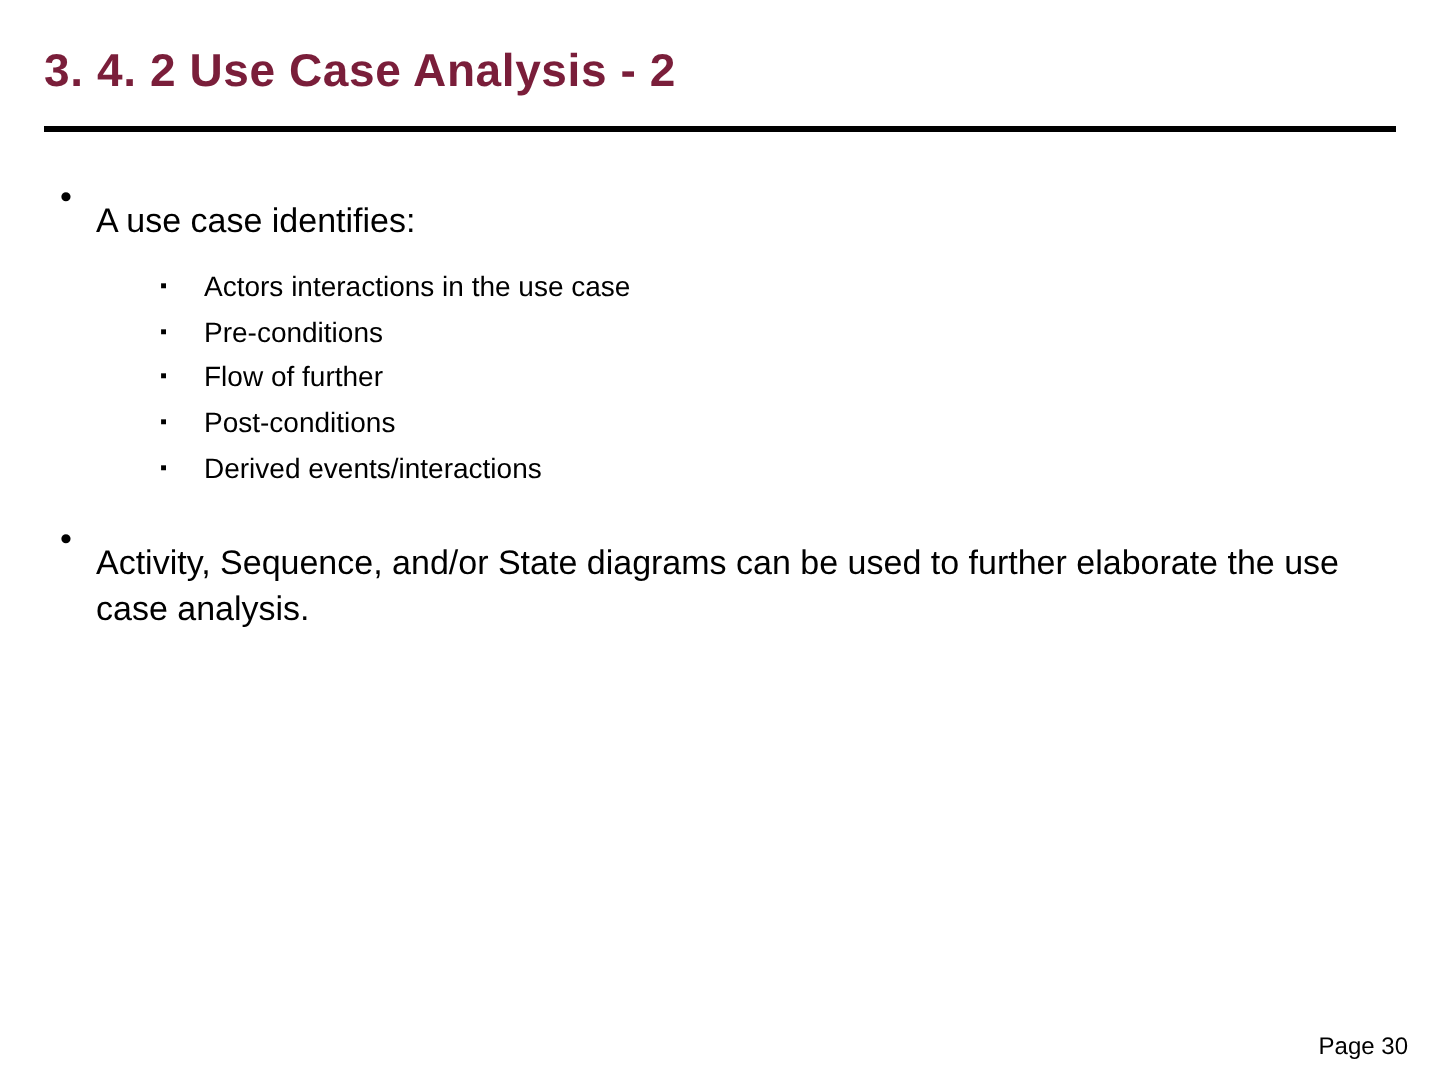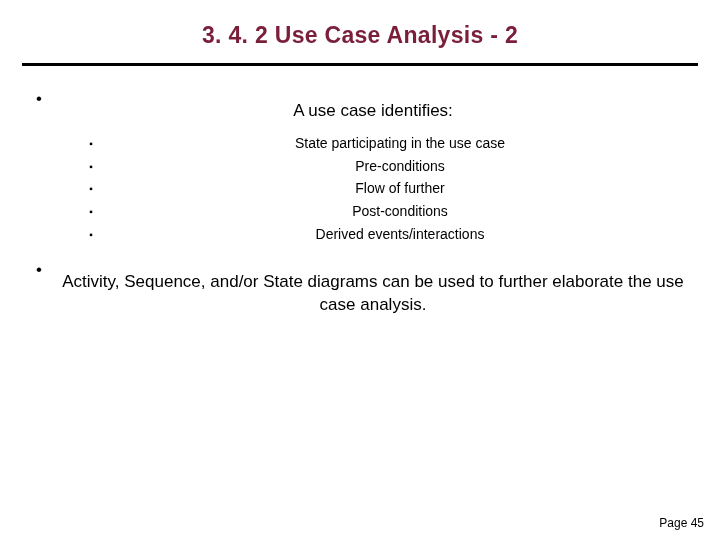--- a/index.html
+++ b/index.html
@@ -9,21 +9,20 @@
       background: #ffffff;
       font-family: Verdana, Geneva, sans-serif;
       position: relative;
       overflow: hidden;
     }
     .slide {
       width: 100%;
       height: 100%;
       padding: 22px 22px 0 22px;
       position: relative;
-      text-align: center;
     }
     .title {
       color: #7a1e3a;
       font-size: 23px;
       font-weight: bold;
       margin-bottom: 14px;
       letter-spacing: 0.3px;
     }
     .hr {
       border: none;
@@ -86,21 +85,21 @@
   <hr class="hr">
   <div class="content">
 
     <div class="bullet-l1">
       <span class="dot">•</span>
       <span class="txt">A use case identifies:</span>
     </div>
     <div class="sublist">
       <div class="bullet-l2">
         <span class="sq">▪</span>
-        <span class="txt">State participating in the use case</span>
+        <span class="txt">Actors interactions in the use case</span>
       </div>
       <div class="bullet-l2">
         <span class="sq">▪</span>
         <span class="txt">Pre-conditions</span>
       </div>
       <div class="bullet-l2">
         <span class="sq">▪</span>
         <span class="txt">Flow of further</span>
       </div>
       <div class="bullet-l2">
@@ -112,14 +111,14 @@
         <span class="txt">Derived events/interactions</span>
       </div>
     </div>
 
     <div class="bullet-l1">
       <span class="dot">•</span>
       <span class="txt">Activity, Sequence, and/or State diagrams can be used to further elaborate the use case analysis.</span>
     </div>
 
   </div>
-  <div class="footer">Page 45</div>
+  <div class="footer">Page 30</div>
 </div>
 
 </body></html>

